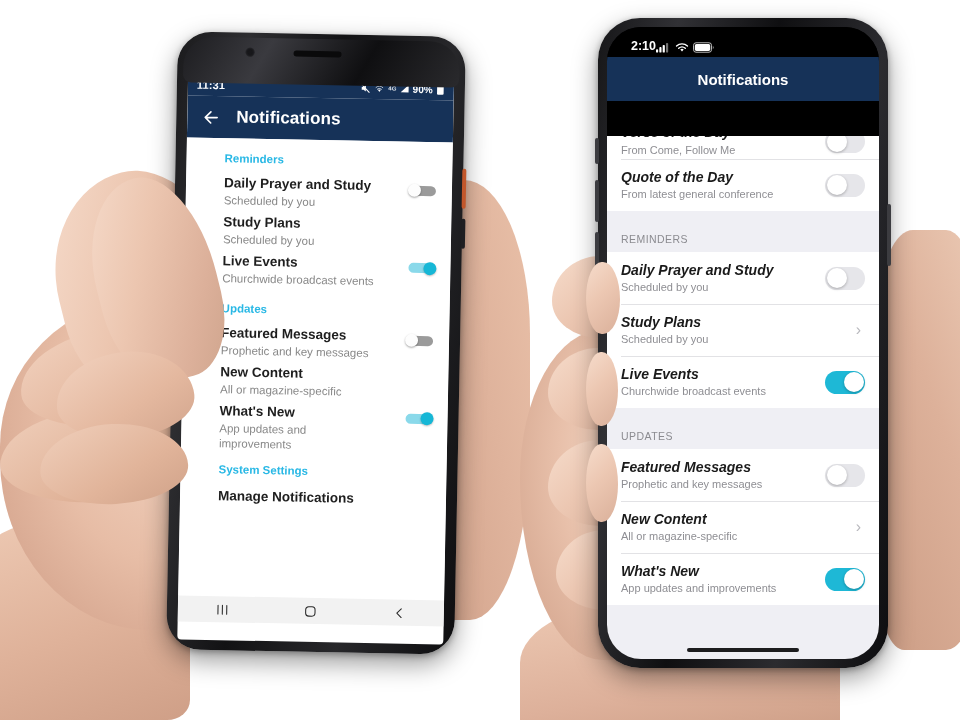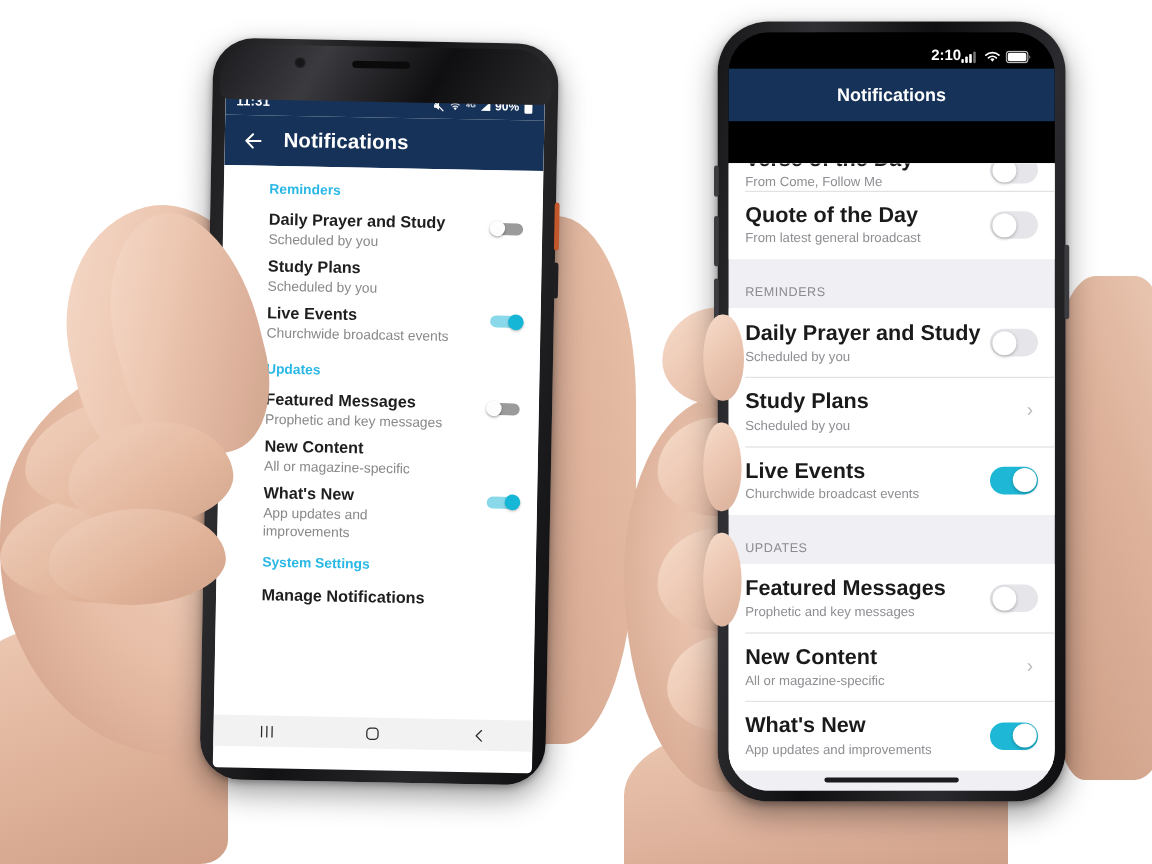--- a/index.html
+++ b/index.html
@@ -157,21 +157,21 @@
   .tg-and .trk { position:absolute; left:2px; top:1.5px; width:26px; height:10px; border-radius:6px; }
   .tg-and .knb { position:absolute; top:0; width:13px; height:13px; border-radius:50%; }
   .tg-and.off .trk { background:#9b9b9b; }
   .tg-and.off .knb { left:0; background:#fdfdfd; box-shadow:0 1px 2px rgba(0,0,0,.35); }
   .tg-and.on  .trk { background:#8ad9ea; }
   .tg-and.on  .knb { right:0; background:#16b7d6; box-shadow:0 1px 2px rgba(0,0,0,.25); }
 
   
   .ip-statusbar {
     height:30px; background:#000; display:flex; align-items:flex-end;
-    justify-content:flex-end; padding:0 20px 4px 24px; color:#fff;
+    justify-content:flex-start; padding:0 20px 4px 24px; color:#fff;
     font-size:12.5px; font-weight:700; position:relative; z-index:13;
   }
   .ip-status-icons { display:flex; align-items:center; gap:4px; }
   .ip-navbar {
     height:44px; background:#163258; display:flex; align-items:center;
     justify-content:center;
   }
   .ip-title { color:#fff; font-size:15px; font-weight:700; }
   .ip-body { background:#efeff4; height:558px; overflow:hidden;margin-top:35px; }
   .ip-group { background:#fff; }
@@ -180,21 +180,21 @@
     padding: 22px 0 7px 14px; background:#efeff4;
   }
   .ip-row {
     display:flex; align-items:center; justify-content:space-between;
     padding: 9px 14px 9px 14px; background:#fff; position:relative;
   }
   .ip-row + .ip-row::before {
     content:""; position:absolute; left:14px; right:0; top:0; height:1px; background:#e2e2e5;
   }
   .ip-row-text { flex:1; min-width:0; }
-  .ip-row-title { font-size:18px; color:#1a1a1a; font-weight:700; line-height:1.3; }
+  .ip-row-title { font-size:14px; color:#1a1a1a; font-weight:700; line-height:1.3;font-style:italic; }
   .ip-row-sub { font-size:11px; color:#8e8e93; line-height:1.35; margin-top:1px; }
   .ip-chevron { color:#b9b9be; font-size:16px; font-weight:400; padding-right:4px; }
   .ip-clipped { overflow:hidden; height:23px; }
   .ip-clipped .ip-row-title { margin-top:-12px; }
 
   
   .tg-ios { position:relative; width:40px; height:23px; border-radius:12px; flex:0 0 auto; }
   .tg-ios .knb { position:absolute; top:1.5px; width:20px; height:20px; border-radius:50%; background:#fff;
                  box-shadow:0 1px 3px rgba(0,0,0,.28); }
   .tg-ios.off { background:#e6e6ea; }
@@ -403,21 +403,21 @@
               <div class="ip-row-title">Verse of the Day</div>
               <div class="ip-row-sub">From Come, Follow Me</div>
             </div>
             <div class="tg-ios off" style="margin-top:-10px;">
                 <span class="knb"></span>
               </div>
           </div>
           <div class="ip-row">
             <div class="ip-row-text">
               <div class="ip-row-title">Quote of the Day</div>
-              <div class="ip-row-sub">From latest general broadcast</div>
+              <div class="ip-row-sub">From latest general conference</div>
             </div>
             <div class="tg-ios off">
                 <span class="knb"></span>
               </div>
           </div>
         </div>
 
         <div class="ip-sectionhdr">REMINDERS</div>
         <div class="ip-group">
           <div class="ip-row">

